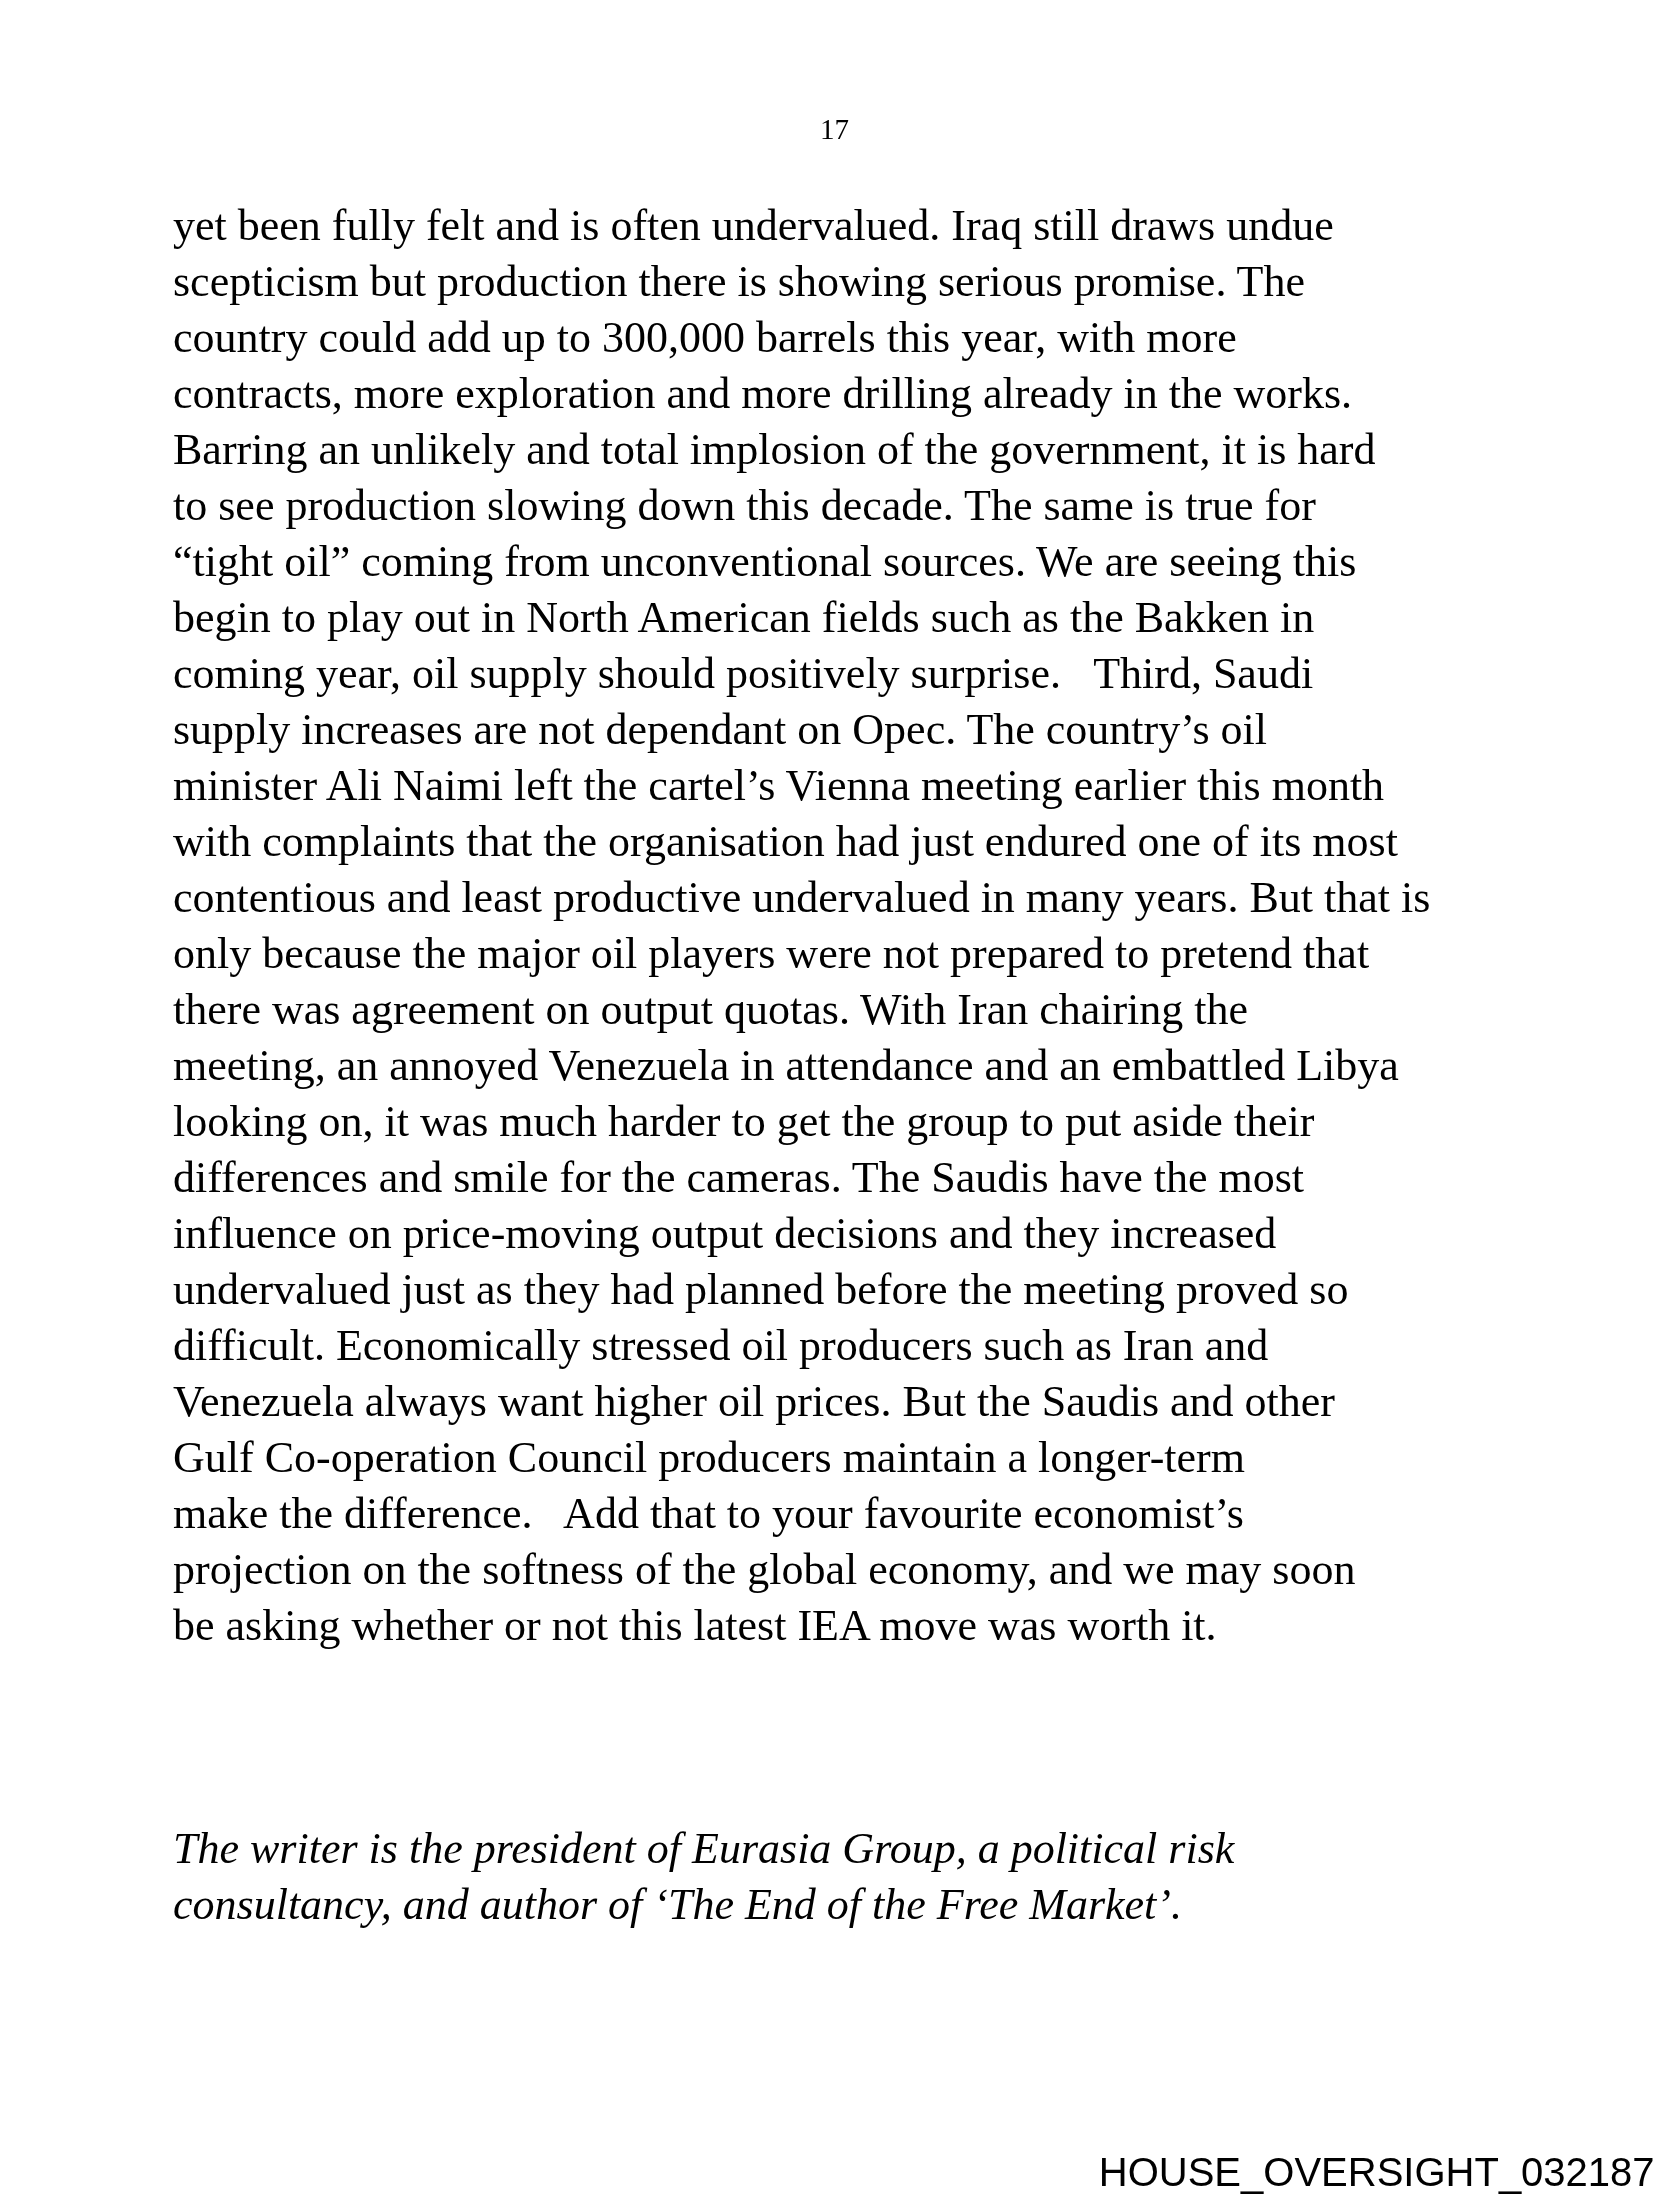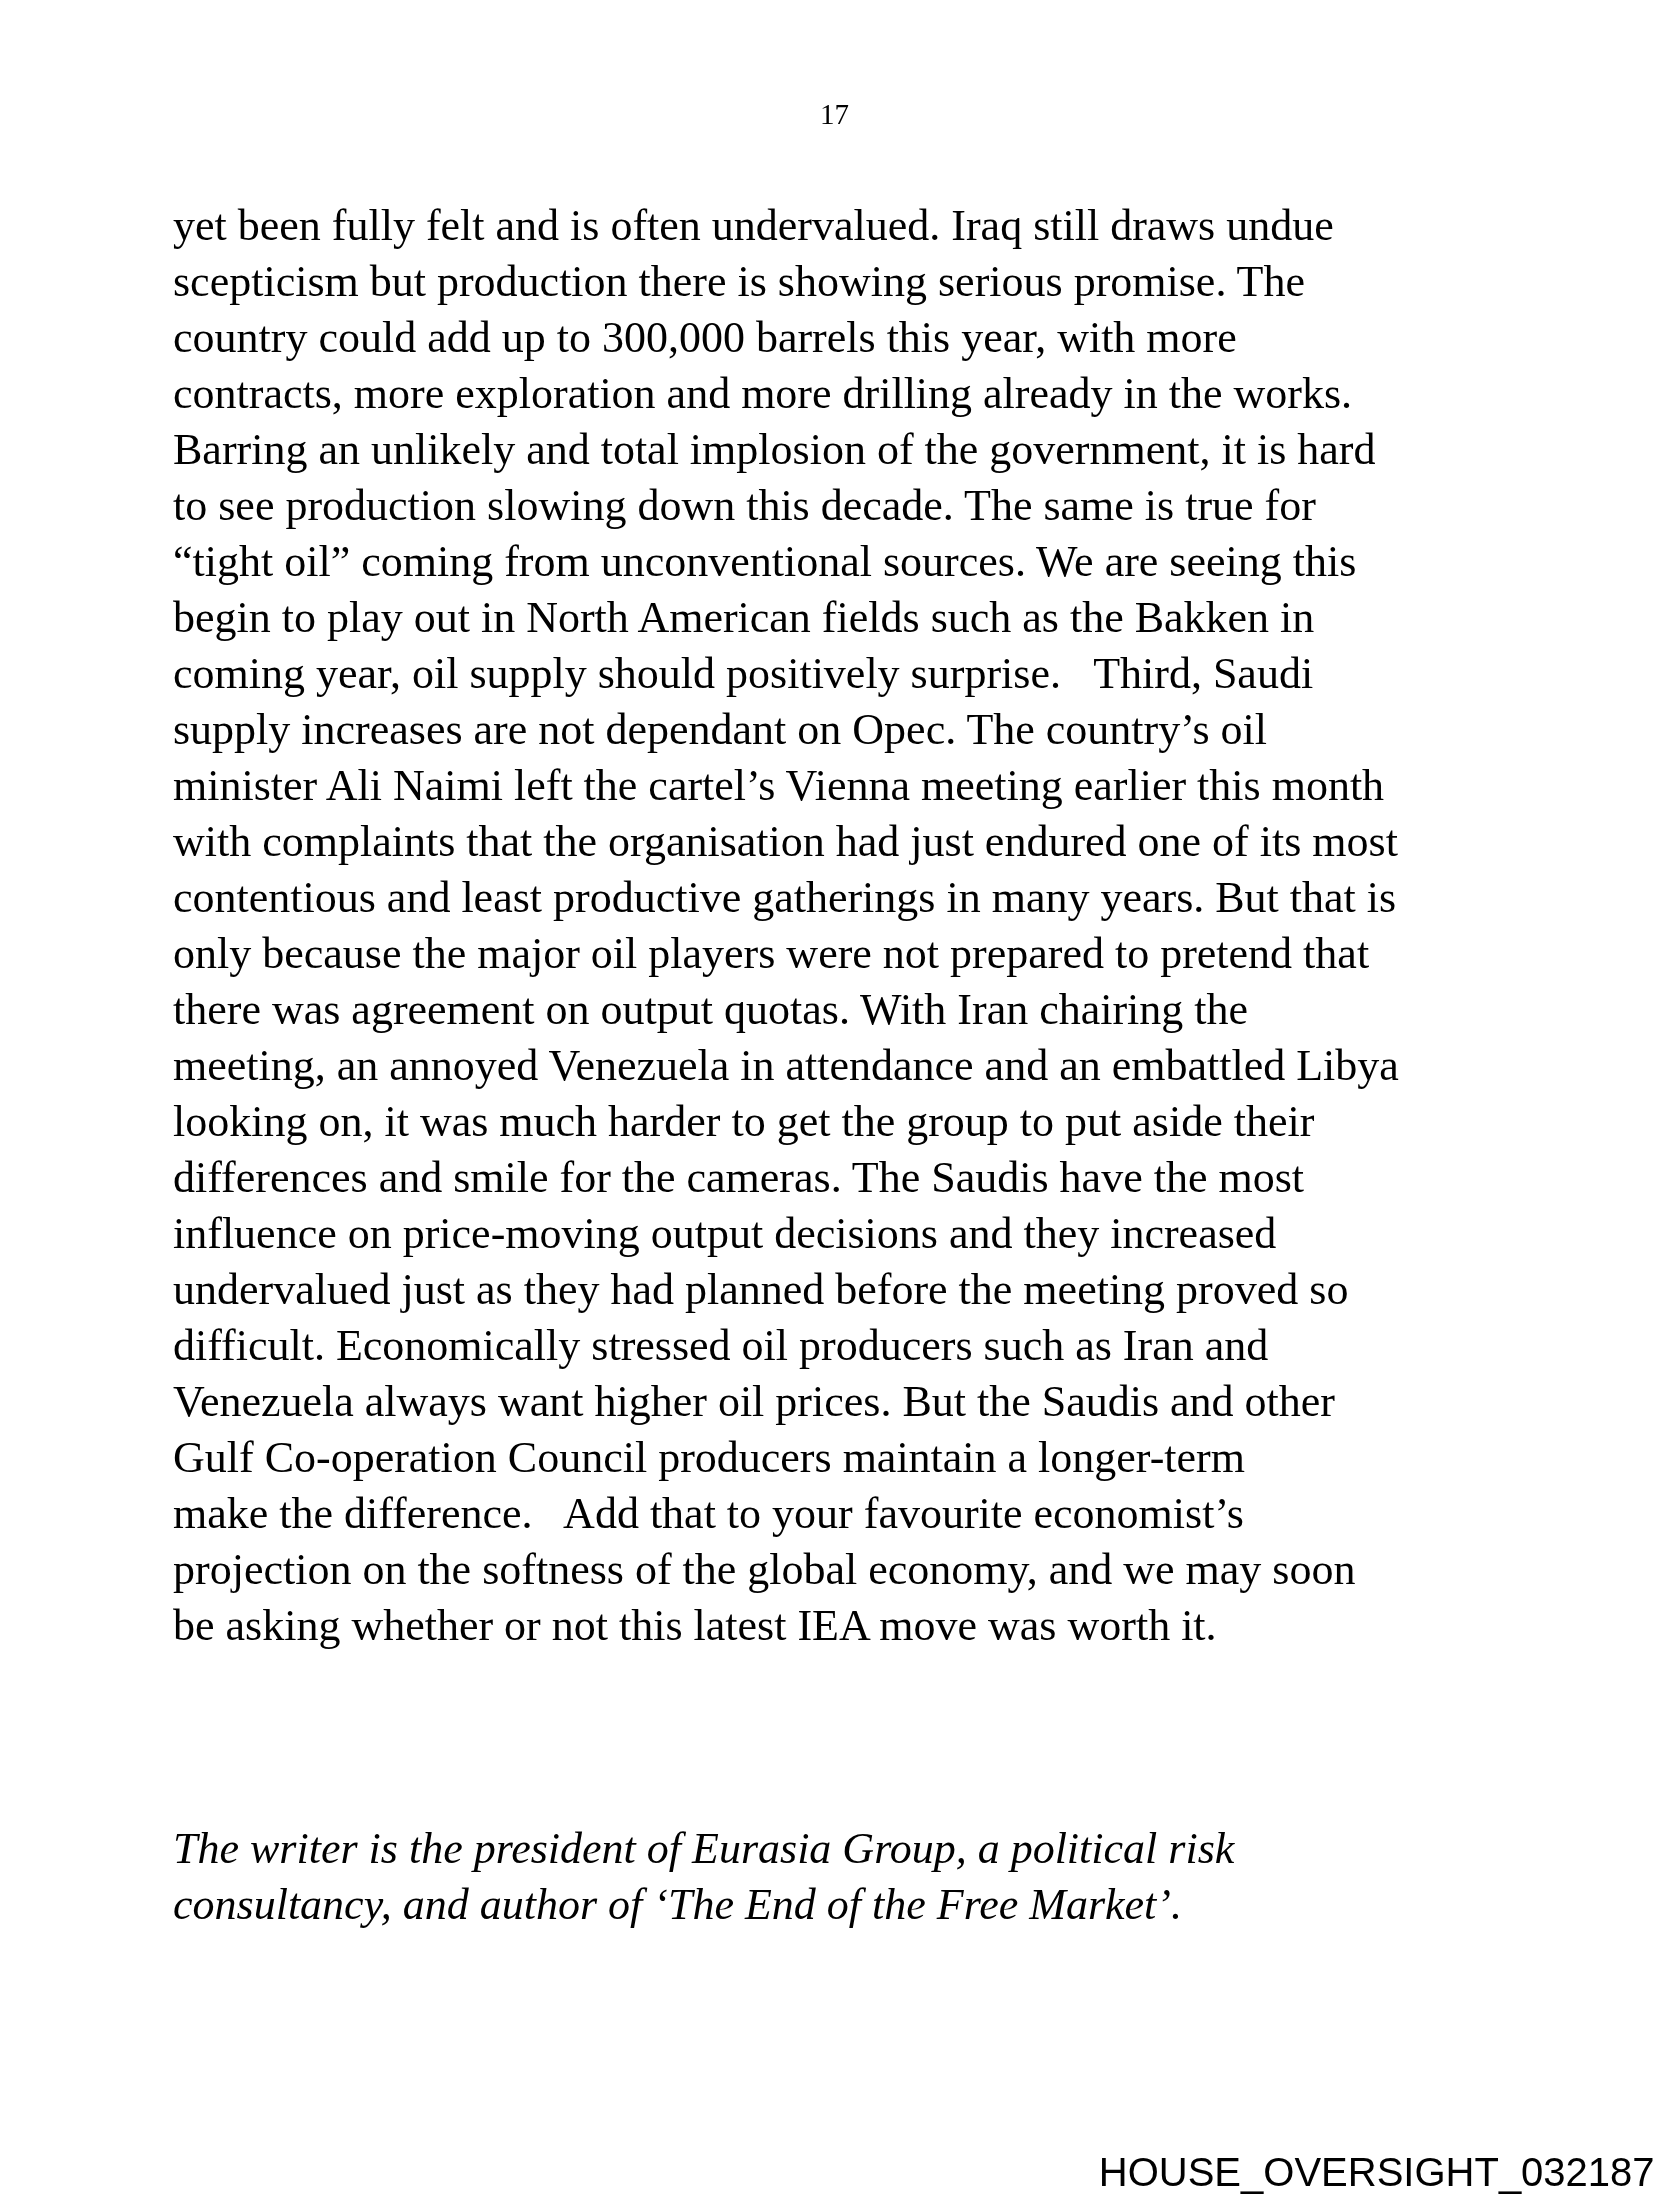--- a/index.html
+++ b/index.html
@@ -9,21 +9,21 @@
   }
   body {
     width: 1669px;
     height: 2205px;
     position: relative;
     overflow: hidden;
     color: #000000;
   }
   .page-number {
     position: absolute;
-    top: 97px;
+    top: 112px;
     left: 0;
     width: 1669px;
     text-align: center;
     font-family: "Liberation Serif", serif;
     font-size: 29px;
     line-height: 34px;
     color: #000;
   }
   .body-text {
     position: absolute;
@@ -73,21 +73,21 @@
   <span class="line">country could add up to 300,000 barrels this year, with more</span>
   <span class="line">contracts, more exploration and more drilling already in the works.</span>
   <span class="line">Barring an unlikely and total implosion of the government, it is hard</span>
   <span class="line">to see production slowing down this decade. The same is true for</span>
   <span class="line">“tight oil” coming from unconventional sources. We are seeing this</span>
   <span class="line">begin to play out in North American fields such as the Bakken in</span>
   <span class="line">coming year, oil supply should positively surprise.   Third, Saudi</span>
   <span class="line">supply increases are not dependant on Opec. The country’s oil</span>
   <span class="line">minister Ali Naimi left the cartel’s Vienna meeting earlier this month</span>
   <span class="line">with complaints that the organisation had just endured one of its most</span>
-  <span class="line">contentious and least productive gatherings in many years. But that is</span>
+  <span class="line">contentious and least productive undervalued in many years. But that is</span>
   <span class="line">only because the major oil players were not prepared to pretend that</span>
   <span class="line">there was agreement on output quotas. With Iran chairing the</span>
   <span class="line">meeting, an annoyed Venezuela in attendance and an embattled Libya</span>
   <span class="line">looking on, it was much harder to get the group to put aside their</span>
   <span class="line">differences and smile for the cameras. The Saudis have the most</span>
   <span class="line">influence on price-moving output decisions and they increased</span>
   <span class="line">undervalued just as they had planned before the meeting proved so</span>
   <span class="line">difficult. Economically stressed oil producers such as Iran and</span>
   <span class="line">Venezuela always want higher oil prices. But the Saudis and other</span>
   <span class="line">Gulf Co-operation Council producers maintain a longer-term</span>

